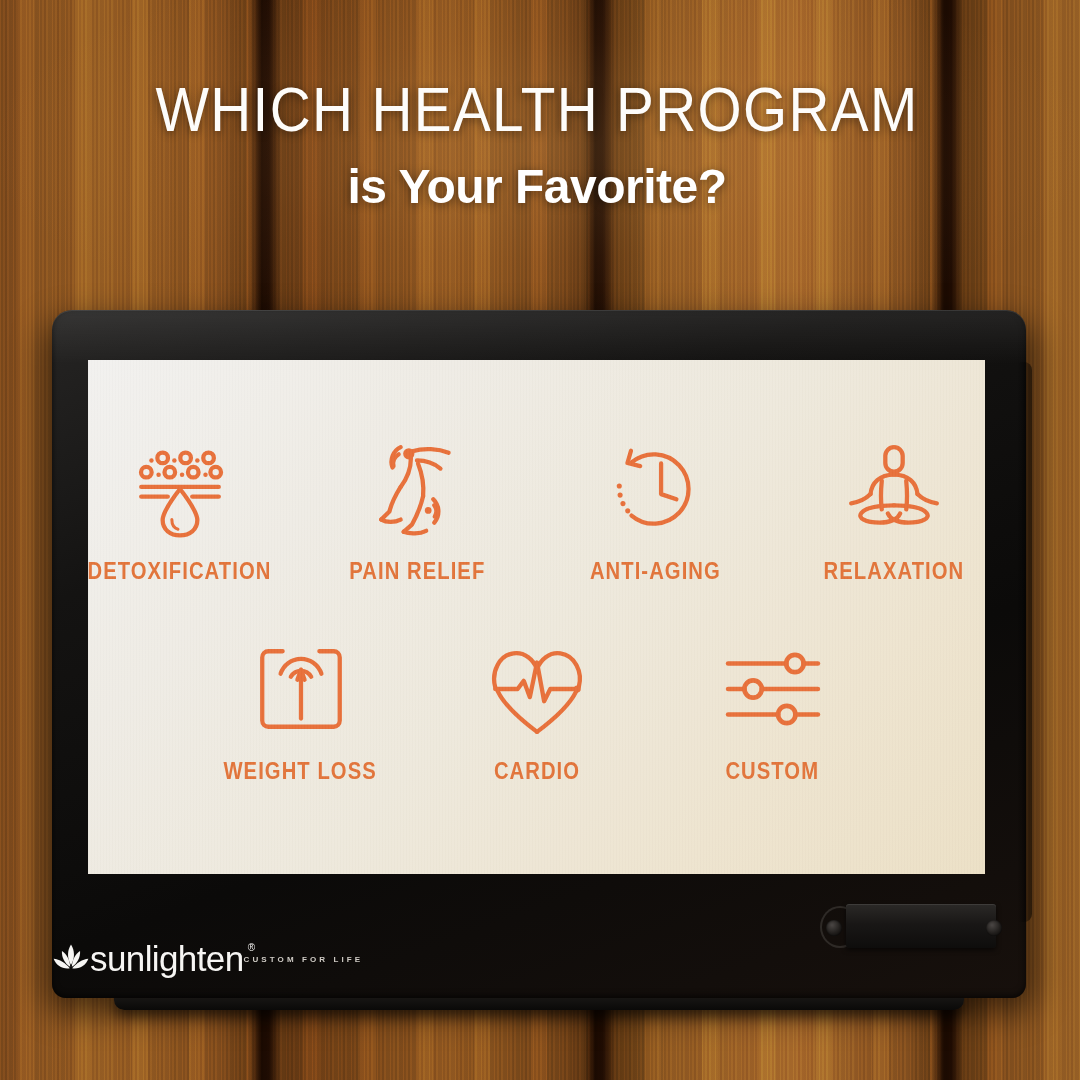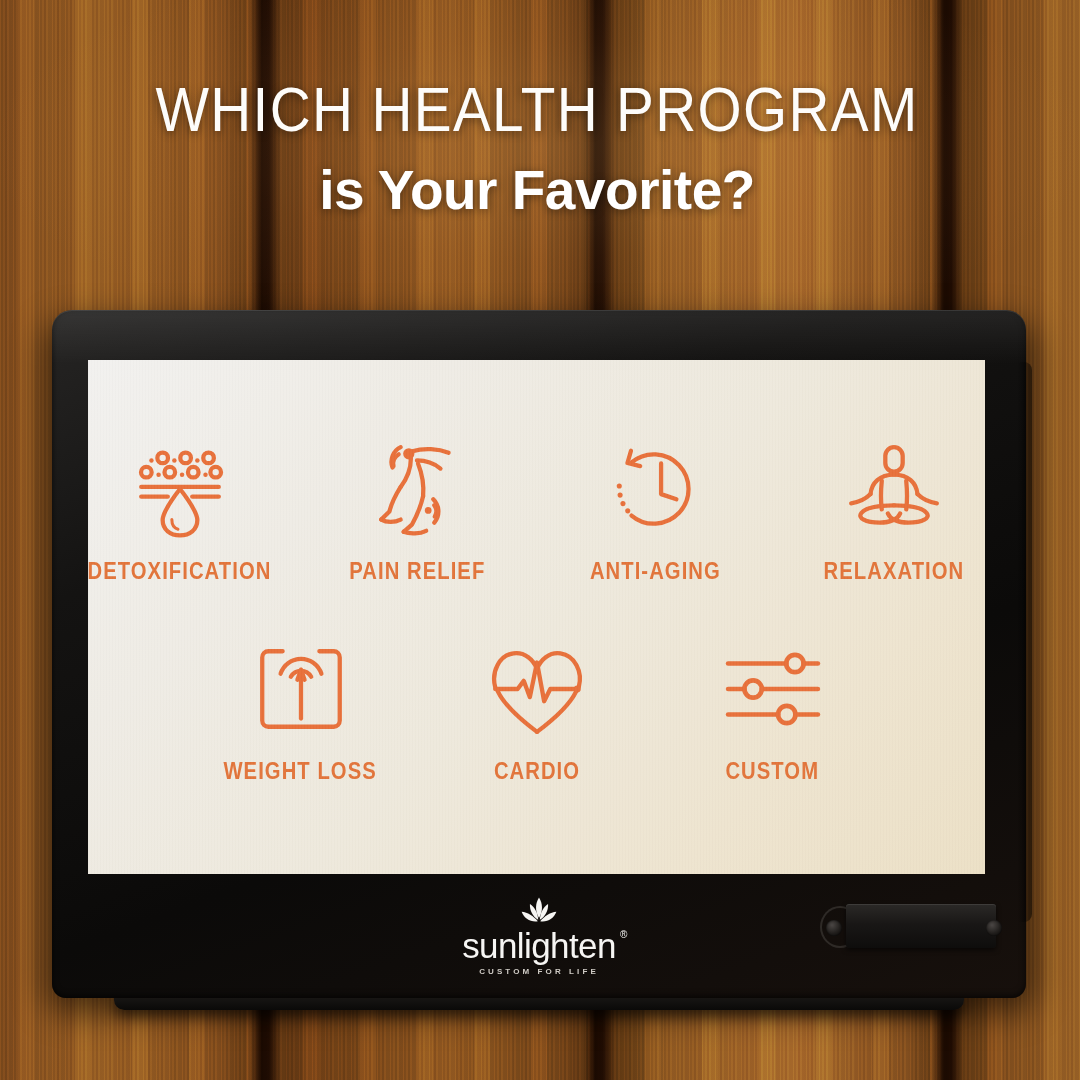--- a/index.html
+++ b/index.html
@@ -68,21 +68,21 @@
     font-family:"Liberation Sans", sans-serif;
     font-size:63px; line-height:1.0;
     font-weight:400; color:#fdfcfa;
     letter-spacing:1.5px;
     transform:scaleX(.90); transform-origin:center;
     text-shadow:0 2px 10px rgba(0,0,0,.45);
   }
   #headline .line2{
     display:block; margin-top:22px;
     font-family:"Liberation Sans", sans-serif;
-    font-size:55px; line-height:1.0;
+    font-size:48px; line-height:1.0;
     font-weight:700; color:#ffffff;
     letter-spacing:-0.5px;
     text-shadow:0 2px 10px rgba(0,0,0,.45);
   }
 
   
   #tablet{
     position:absolute;
     left:52px; top:310px; width:974px; height:688px;
     z-index:4;
@@ -145,21 +145,21 @@
     letter-spacing:1.2px;
     color:#e2743a;
     white-space:nowrap;
     transform:scaleX(.88);
     transform-origin:center;
   }
 
   
   #logo{
     position:absolute; left:0; right:0; bottom:22px;
-    display:flex; flex-direction:column; align-items:center;
+    display:flex; align-items:center;
     z-index:3;
   }
   #logo-lotus{ width:38px; height:30px; display:block; }
   #logo-wordmark{
     position:relative;
     margin-top:2px;
     font-family:"Liberation Sans", sans-serif;
     font-size:35px; font-weight:400; line-height:1;
     color:#f6f5f3; letter-spacing:-0.6px;
   }

